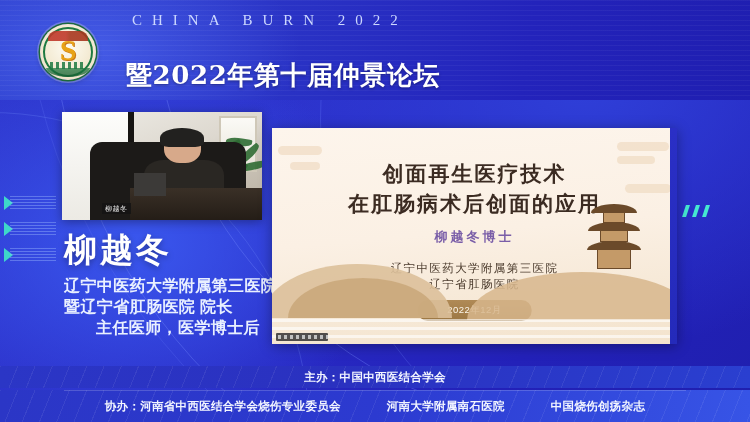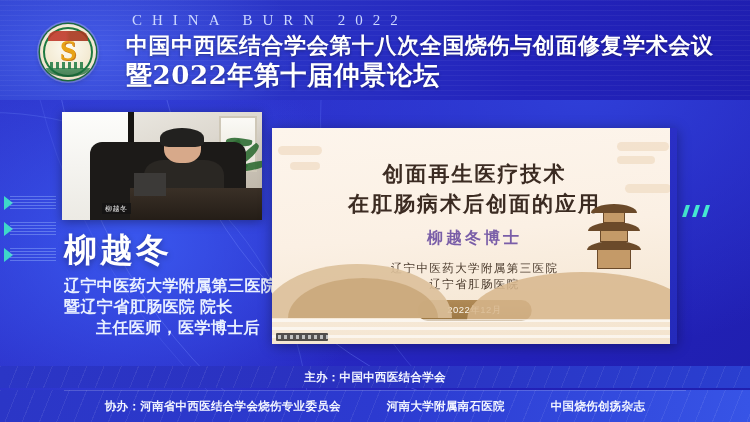--- a/index.html
+++ b/index.html
@@ -112,21 +112,21 @@
   .slide .bg{position:absolute;inset:0;
     background:linear-gradient(175deg,#fdf5ec 0%,#fbf0e4 48%,#f7ead9 72%,#f3e3cd 100%);}
   .cloud{position:absolute;border-radius:10px;background:#f0dcc4;opacity:.75;}
   .s-title1{position:absolute;left:0;right:0;top:32px;text-align:center;
     font-size:21px;color:#3b2b22;letter-spacing:2px;font-weight:bold;
     font-family:"DejaVu Serif","Liberation Serif",serif;}
   .s-title2{position:absolute;left:0;right:0;top:62px;text-align:center;
     font-size:21px;color:#3b2b22;letter-spacing:2px;font-weight:bold;
     font-family:"DejaVu Serif","Liberation Serif",serif;}
   .s-sub{position:absolute;left:0;right:0;top:100px;text-align:center;
-    font-size:16px;color:#7a5ea8;letter-spacing:3px;font-weight:bold;
+    font-size:13px;color:#7a5ea8;letter-spacing:3px;font-weight:bold;
     font-family:"DejaVu Serif","Liberation Serif",serif;}
   .s-org1{position:absolute;left:0;right:0;top:133px;text-align:center;
     font-size:11.5px;color:#4a3a2c;letter-spacing:1.4px;
     font-family:"DejaVu Serif","Liberation Serif",serif;}
   .s-org2{position:absolute;left:0;right:0;top:149px;text-align:center;
     font-size:11.5px;color:#4a3a2c;letter-spacing:1.4px;
     font-family:"DejaVu Serif","Liberation Serif",serif;}
   .s-badge{position:absolute;left:50%;top:172px;transform:translateX(-50%);
     background:linear-gradient(#b08a56,#9c7743);color:#fdf6ea;font-size:9.5px;
     padding:4px 30px;border-radius:10px;letter-spacing:.5px;white-space:nowrap;}
@@ -187,21 +187,20 @@
 
     <div class="logo">
       <div class="ring"></div>
       <div class="arcTop"></div>
       <div class="s">S</div>
       <div class="leaf"></div>
       <div class="base"></div>
     </div>
 
     <div class="kicker">CHINA BURN 2022</div>
-    <div class="title1">中国中西医结合学会第十八次全国烧伤与创面修复学术会议</div>
     <div class="title2">暨2022年第十届仲景论坛</div>
   </div>
 
   <div class="video">
     <div class="v-wall"></div>
     <div class="v-dark"></div>
     <div class="v-room">
       <div class="v-win"></div>
       <div class="plant">
         <div class="leafp" style="left:0;top:8px;transform:rotate(-25deg)"></div>

